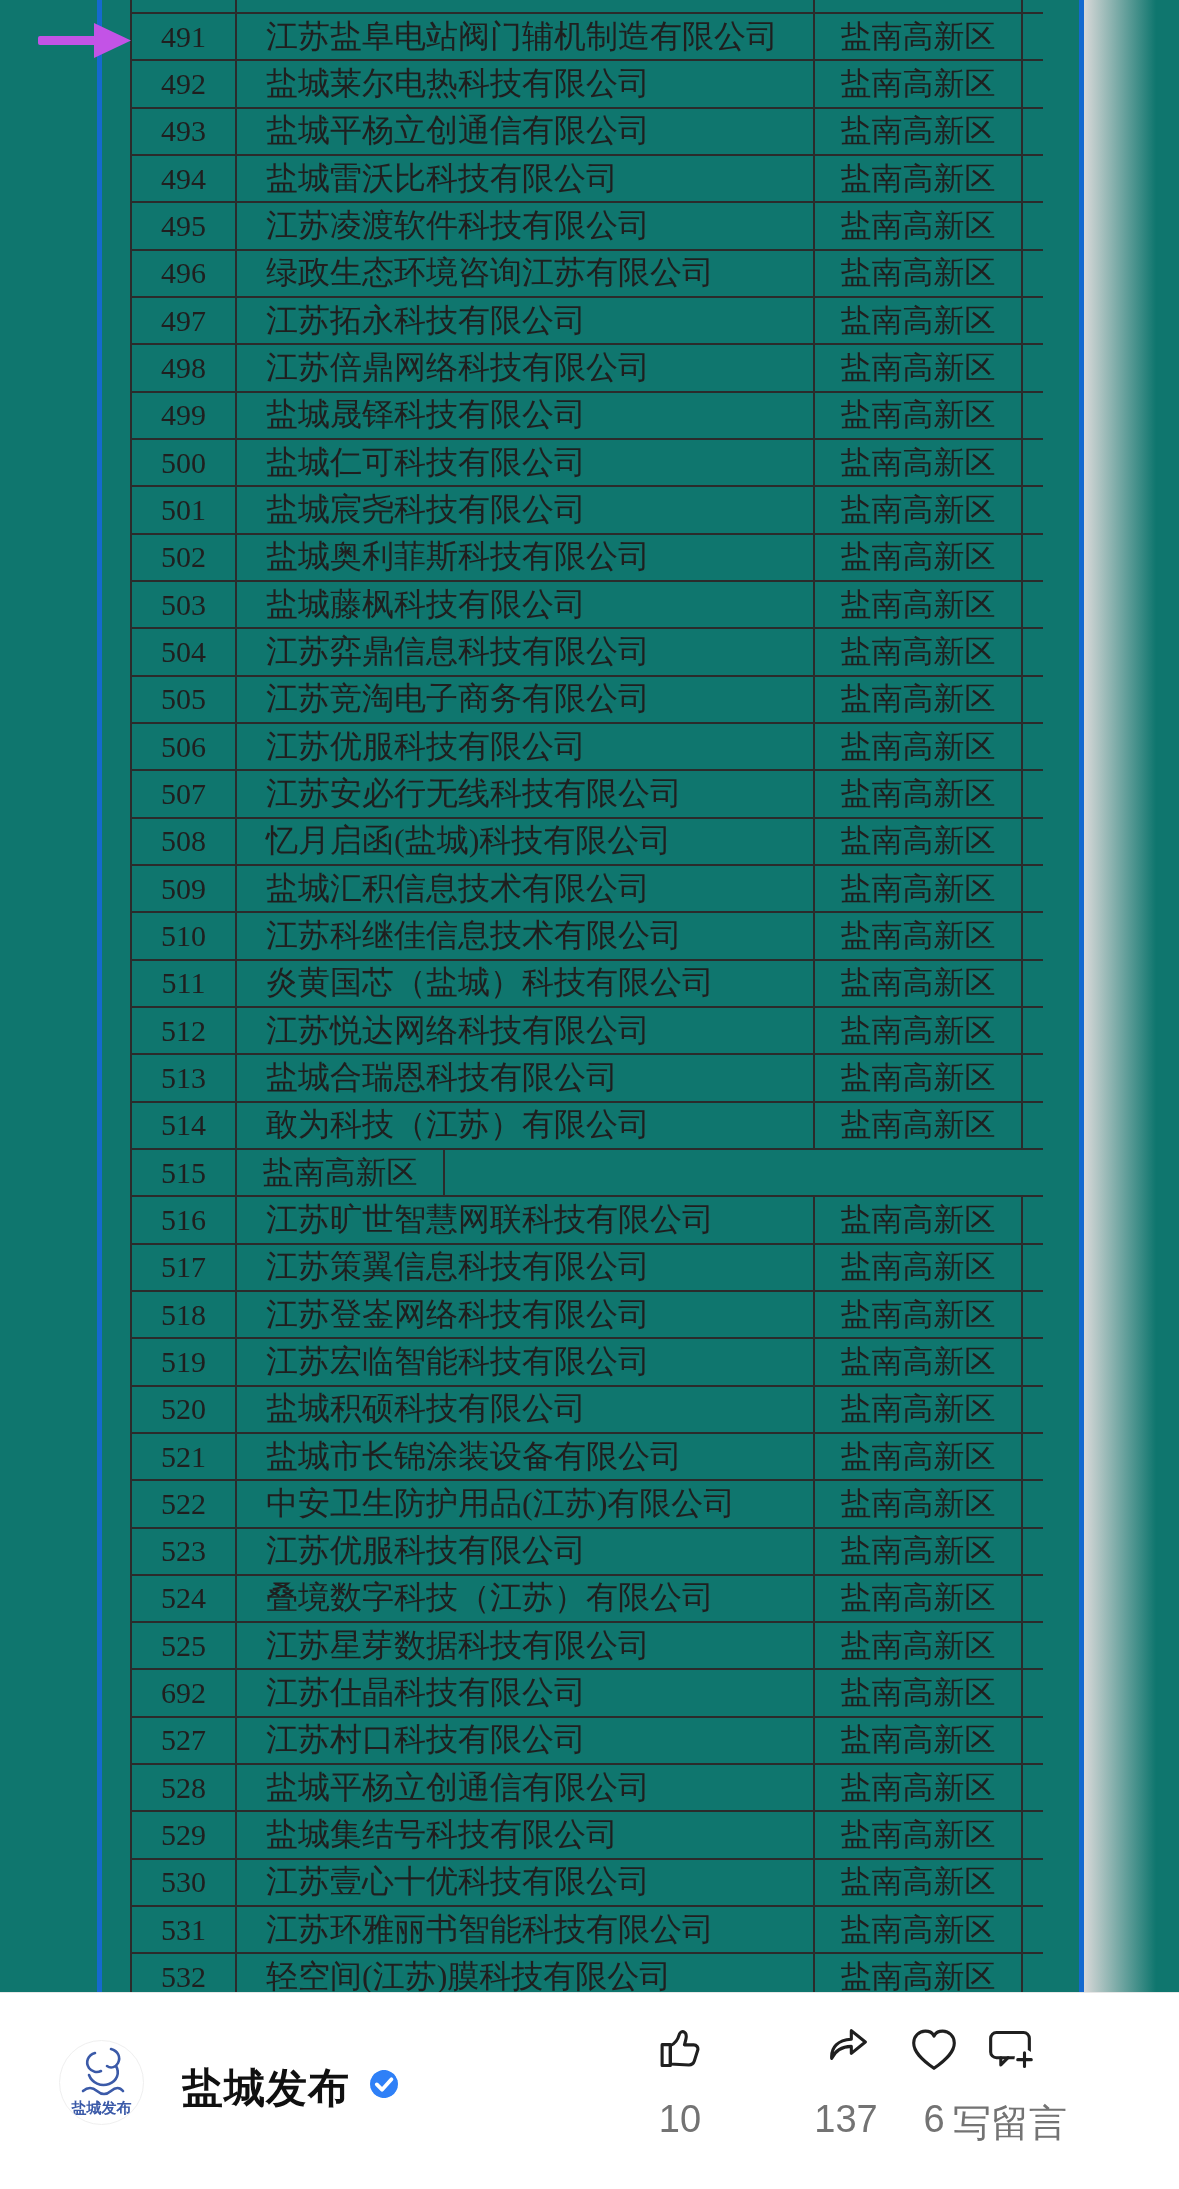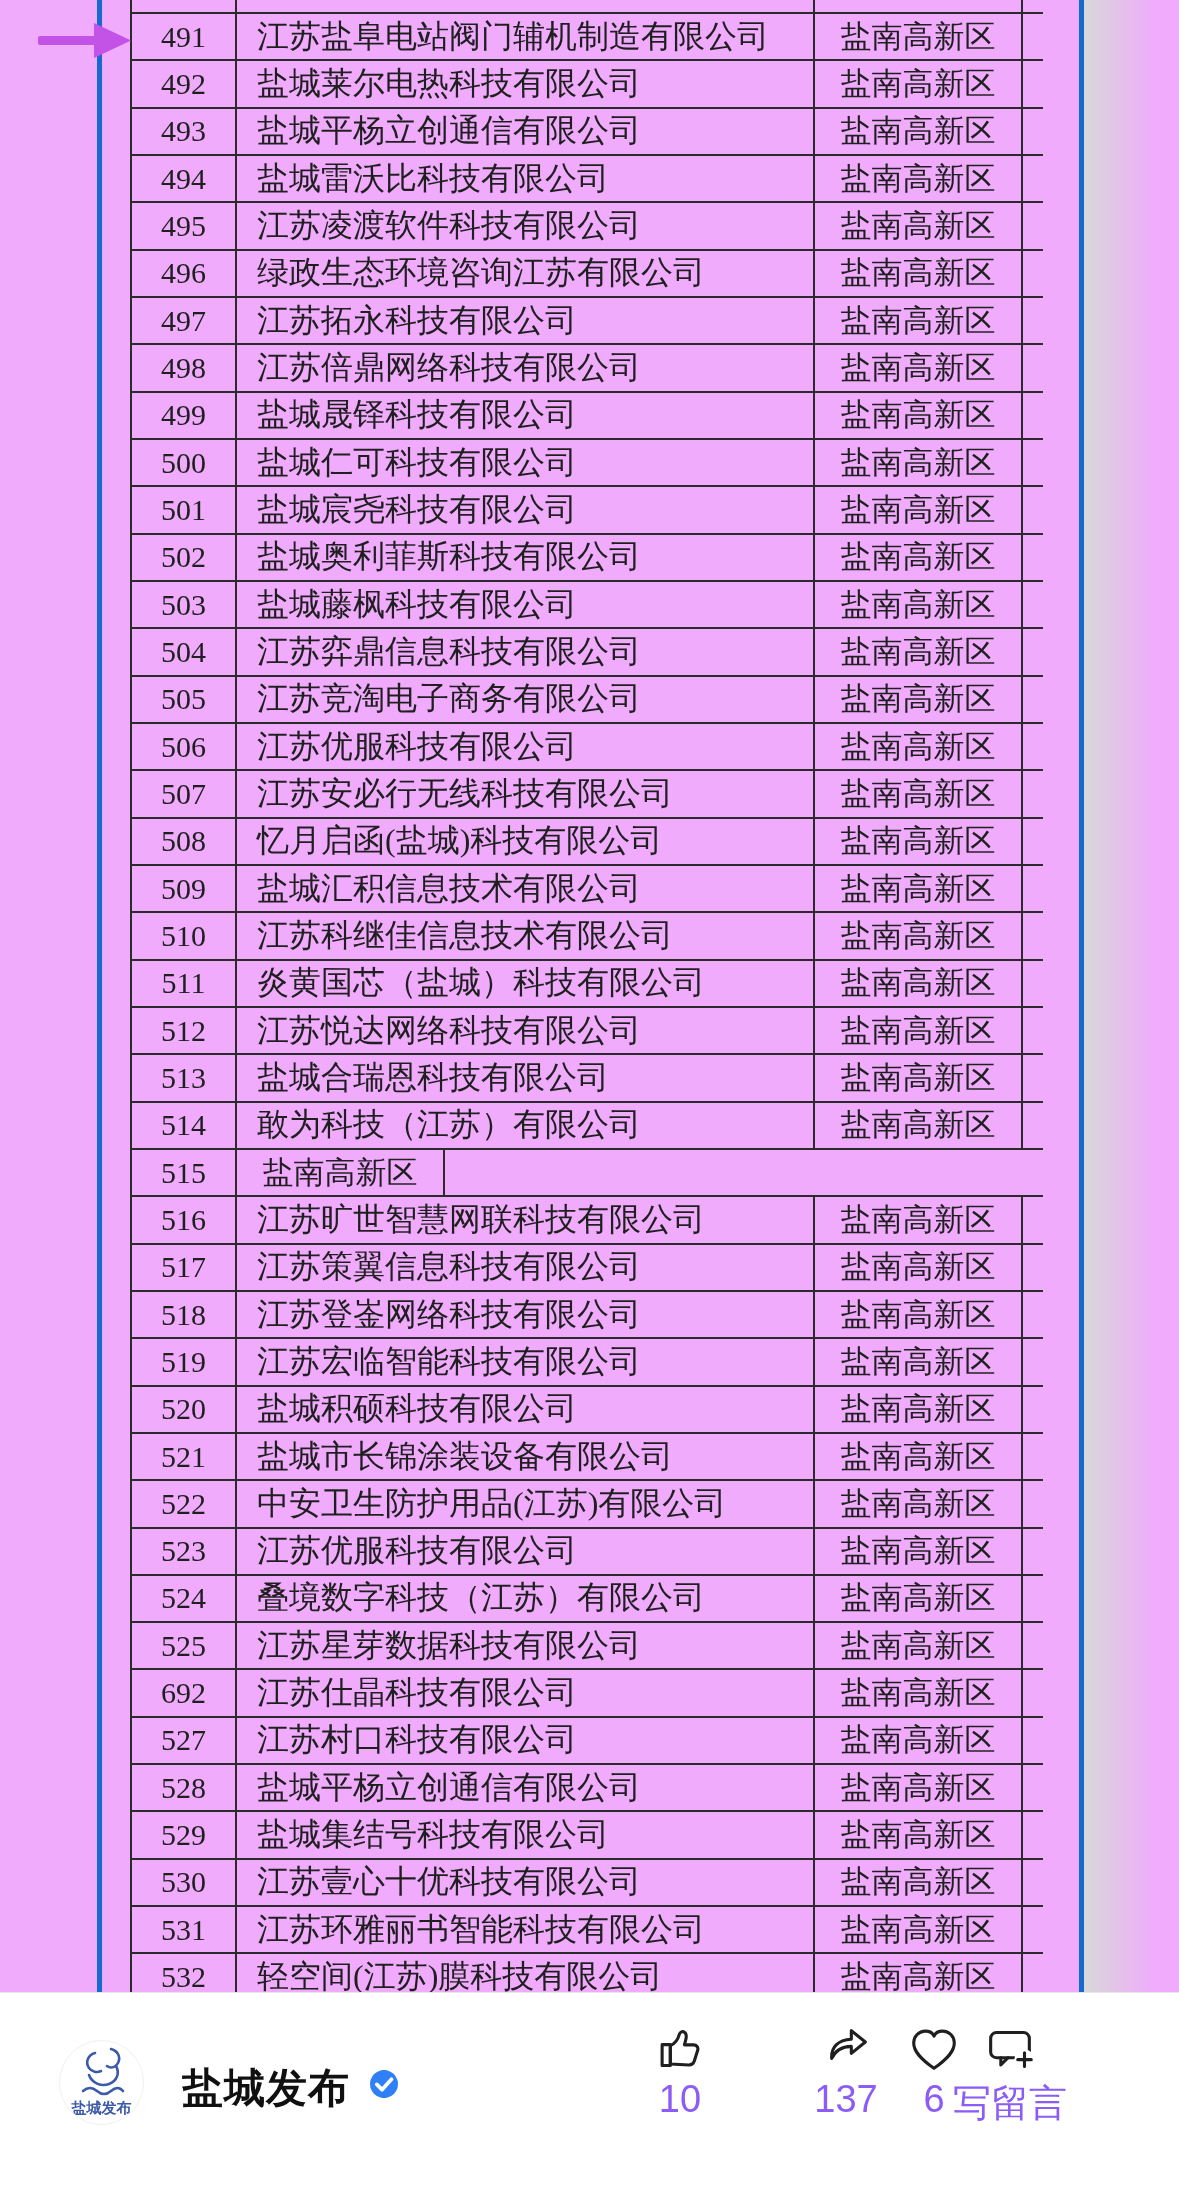--- a/index.html
+++ b/index.html
@@ -4,53 +4,53 @@
 <style>
   * { box-sizing: border-box; margin: 0; padding: 0; }
   html,body { background:#fff; }
   .screen{
     position:relative; width:1179px; height:2189px; background:#fff;
     overflow:hidden; font-family:"Liberation Sans",sans-serif; margin:0 auto;
   }
   
   .doc{
     position:absolute; left:0; top:0; width:1179px; height:1993px;
-    overflow:hidden; background:#f0abfc; border-bottom:1px solid #e7e7e7;
+    overflow:hidden; background:#0f766e; border-bottom:1px solid #e7e7e7;
   }
   .vline{ position:absolute; top:0; height:1993px; width:5px; }
   .vl-left{ left:97px; }
   .vl-right{ left:1079px; }
   .shadow{
     position:absolute; top:0; left:1084px; height:1993px; width:72px;
     background:linear-gradient(to right,#d8d8d8,rgba(255,255,255,0));
   }
   .tbl{
     position:absolute; left:130px; top:-24px; width:913px;
     border-left:2px solid #2b2b2b; color:#1f1f1f;
     font-family:"Liberation Serif","DejaVu Serif",serif;
   }
   .trow{ display:flex; height:47.34px; border-bottom:2px solid #2b2b2b; }
   .trow.stub{ height:38px; }
   .c{ border-right:2px solid #2b2b2b; display:flex; align-items:center; overflow:hidden; }
   .c-num{ width:105px; justify-content:center; font-size:30px; }
-  .c-name{ width:578px; padding-left:20px; font-size:32px; white-space:nowrap; }
+  .c-name{ width:578px; padding-left:29px; font-size:32px; white-space:nowrap; }
   .c-dist{ width:208px; justify-content:center; font-size:31px; white-space:nowrap; }
   .pointer-arrow{ position:absolute; left:28px; top:18px; }
   
   .avatar{
     position:absolute; left:59px; top:2040px; width:85px; height:85px;
     border-radius:50%; background:#fff; border:1px solid #efefef;
     display:flex; flex-direction:column; align-items:center; overflow:hidden;
   }
   .avatar-label{ font-size:15px; font-weight:bold; color:#3b5aa8; line-height:1; margin-top:-3px; white-space:nowrap; }
   .acct-name{ position:absolute; left:182px; top:2061px; font-size:41px; font-weight:600; color:#101010; letter-spacing:1px; }
   .badge{ position:absolute; left:366px; top:2066px; width:36px; height:36px; }
   .agroup{ position:absolute; top:2020px; width:140px; display:flex; flex-direction:column; align-items:center; }
   .ag-thumb{ left:610px; } .ag-share{ left:776px;justify-content:flex-end; } .ag-heart{ left:864px; } .ag-comment{ left:940px;font-family:Liberation Mono, monospace; }
-  .alabel{ margin-top:0; font-size:38px; color:#8b5cf6; white-space:nowrap; }
+  .alabel{ margin-top:20px; font-size:38px; color:#737373; white-space:nowrap; }
   .icon{ display:block; }
 </style>
 </head>
 <body>
 
 <div class="screen">
 
   <div class="doc">
     <div class="vline vl-left" style="background:#1569cf"></div>
     <div class="vline vl-right" style="background:#1569cf"></div>

